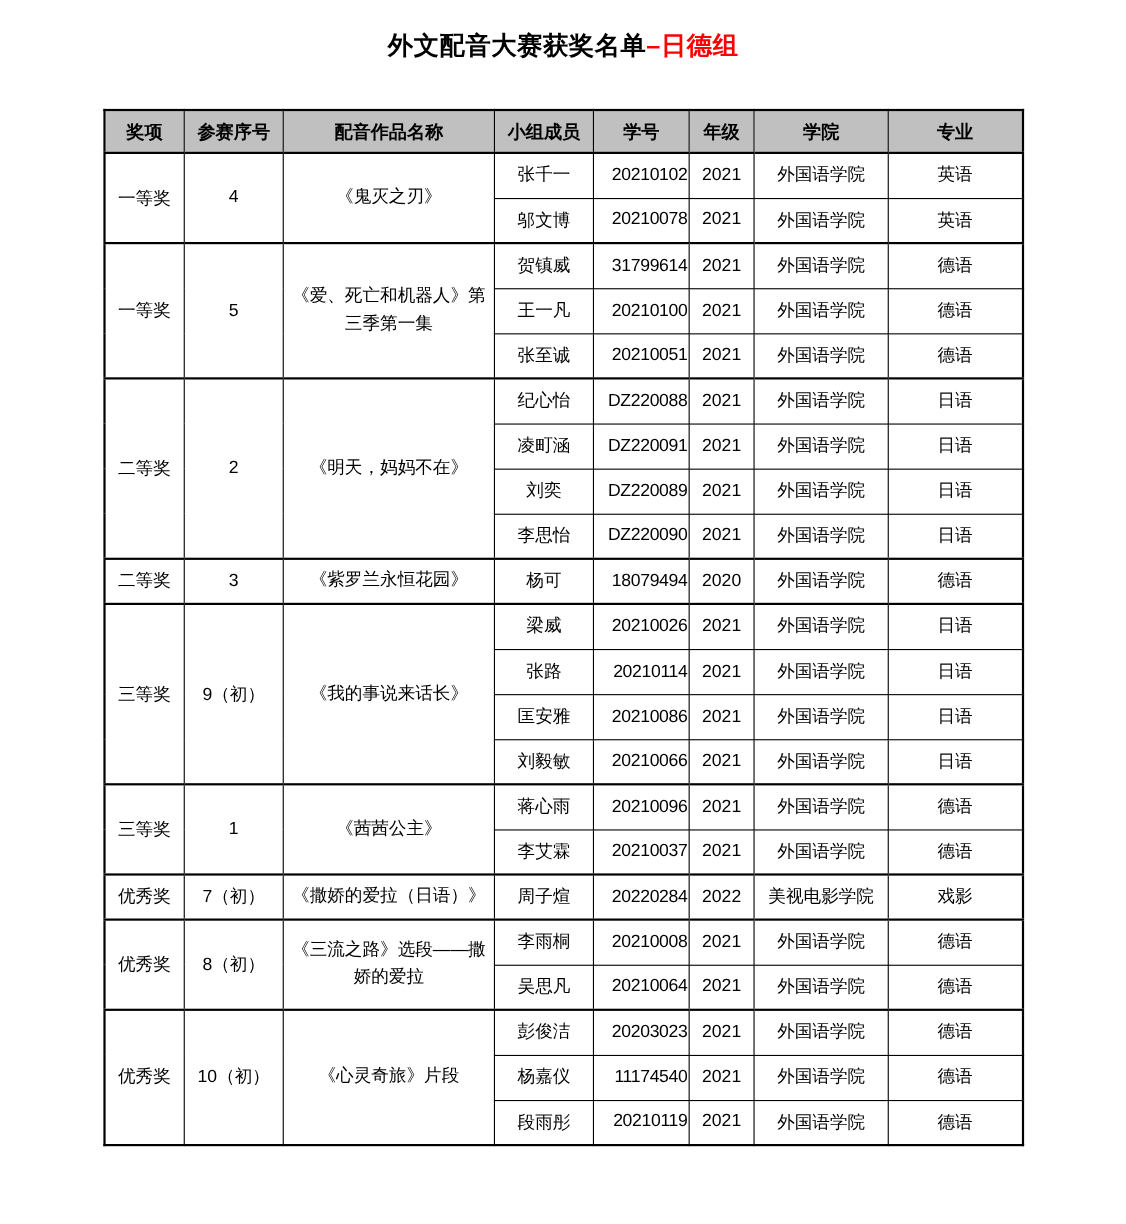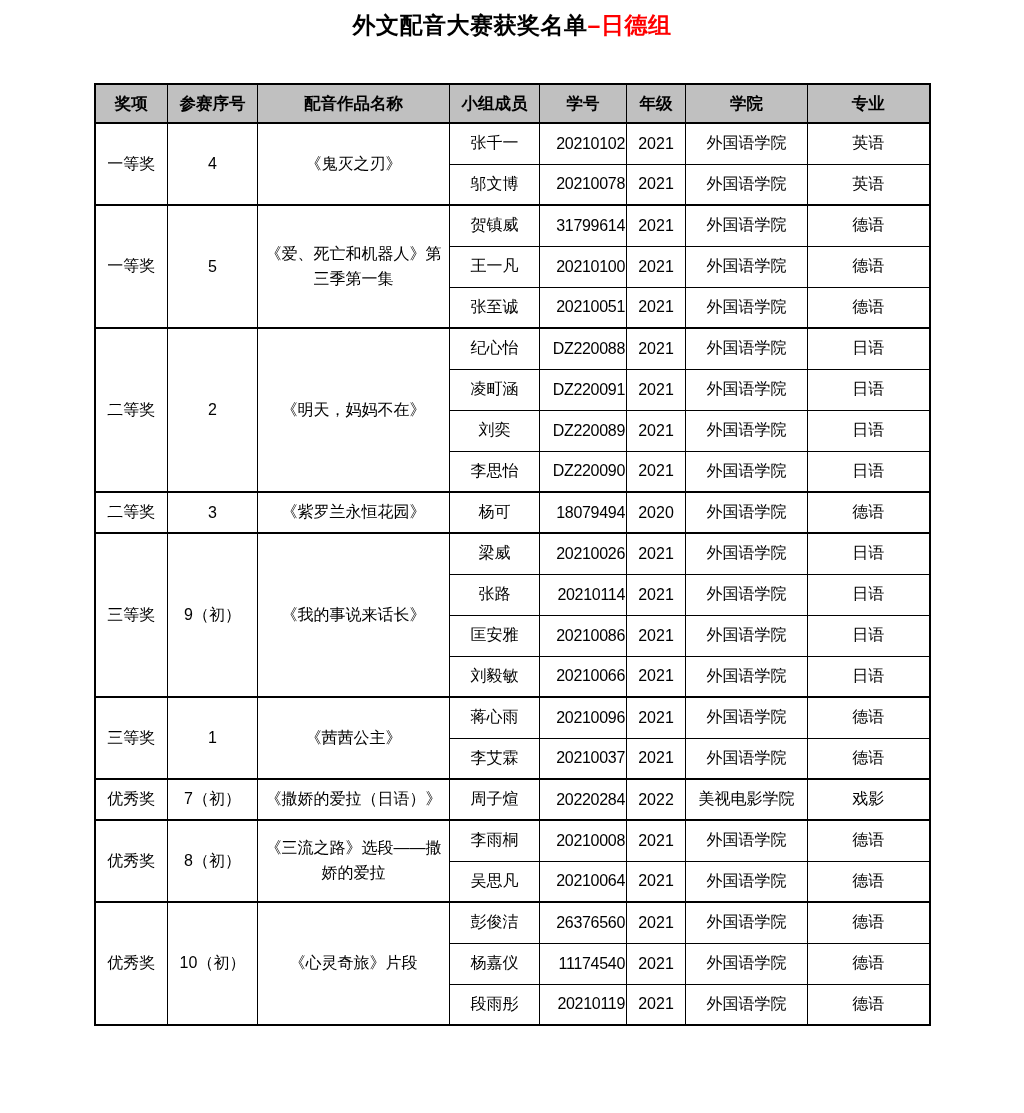--- a/index.html
+++ b/index.html
@@ -12,21 +12,21 @@
   html, body { margin: 0; padding: 0; background: #ffffff; }
   body {
     width: 1024px;
     height: 1113px;
     font-family: "Liberation Sans", sans-serif;
     color: var(--text);
   }
   .page {
     width: 1024px;
     height: 1113px;
-    padding-top: 10px;
+    padding-top: 26px;
     overflow: hidden;
   }
   .title {
     text-align: center;
     font-size: 23px;
     font-weight: bold;
     line-height: 30px;
     letter-spacing: 0.5px;
   }
   .title .hl { color: var(--title-highlight); }
@@ -243,21 +243,21 @@
           <td class="id">20210064</td>
           <td>2021</td>
           <td>外国语学院</td>
           <td>德语</td>
         </tr>
         <tr class="group-start">
           <td rowspan="3">优秀奖</td>
           <td rowspan="3">10（初）</td>
           <td rowspan="3" class="work">《心灵奇旅》片段</td>
           <td>彭俊洁</td>
-          <td class="id">26376560</td>
+          <td class="id">20203023</td>
           <td>2021</td>
           <td>外国语学院</td>
           <td>德语</td>
         </tr>
         <tr>
           <td>杨嘉仪</td>
           <td class="id">11174540</td>
           <td>2021</td>
           <td>外国语学院</td>
           <td>德语</td>

